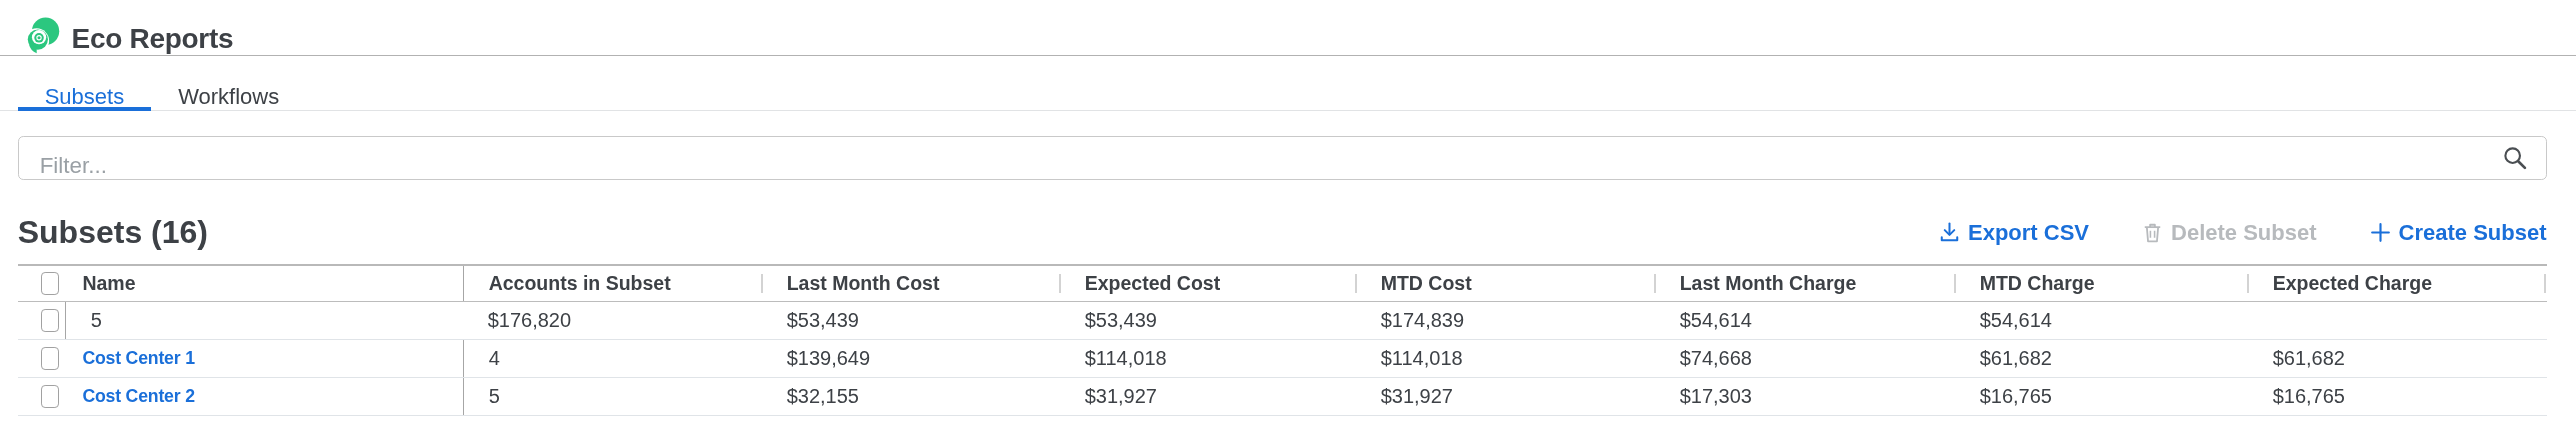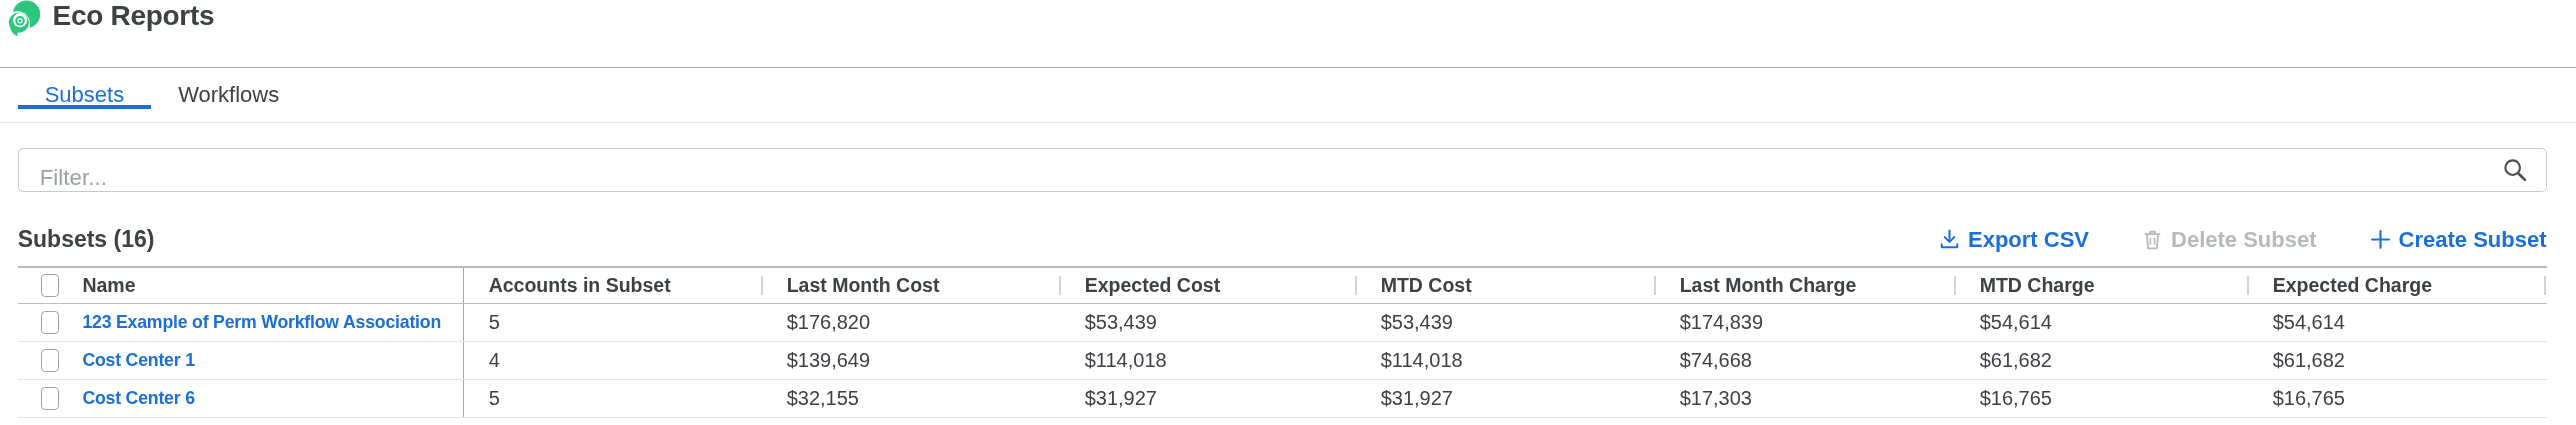--- a/index.html
+++ b/index.html
@@ -12,30 +12,30 @@
   * { box-sizing: border-box; }
   html, body { margin: 0; padding: 0; }
   body {
     width: 2576px; height: 425px; overflow: hidden;
     background: #ffffff; color: var(--ink);
     font-family: "Liberation Sans", sans-serif;
   }
 
   
   .app-header {
-    display: flex; align-items: flex-start; gap: 10.6px;
-    height: 68px; padding-left: 4px;
+    display: flex; align-items: flex-end; gap: 10.6px;
+    height: 56px; padding-left: 23px;
     border-bottom: 1.8px solid #b2b2b2;
   }
   .logo { width: 38px; height: 38px; color: var(--green); }
   .app-title { font-size: 28px; font-weight: 700; letter-spacing: -0.3px; margin: 0; }
 
   
   .tab-bar {
-    display: flex; align-items: center;
+    display: flex; align-items: flex-end;
     height: 55px; padding-left: 17.7px;
     border-bottom: 1.2px solid #e1e3e5;
   }
   .tab {
     position: relative; display: flex; align-items: center;
     padding: 0 27px; font-size: 22px; color: var(--ink); cursor: pointer;
   }
   .tab.active { color: var(--blue); }
   .tab.active::after {
     content: ""; position: absolute; left: 0; right: 0; bottom: -1.2px;
@@ -58,21 +58,21 @@
   .search-icon {
     position: absolute; right: 17.7px; top: 50%; transform: translateY(-50%);
     width: 28px; height: 28px; color: #4a4e52;
   }
 
   
   .section-row {
     margin-top: 34px;
     display: flex; justify-content: space-between; align-items: center;
   }
-  .section-title { margin: 0; font-size: 23px; font-weight: 700; }
+  .section-title { margin: 0; font-size: 32px; font-weight: 700; }
   .actions { display: flex; align-items: center; gap: 51px; }
   .action-btn {
     display: flex; align-items: center; gap: 6px;
     font-size: 22px; font-weight: 700; color: var(--blue);
     background: none; border: none; padding: 0; cursor: pointer;
     font-family: "Liberation Sans", sans-serif;
   }
   .action-btn.disabled { color: var(--disabled); cursor: default; }
   .btn-icon { width: 25px; height: 25px; flex: 0 0 auto; }
 
@@ -188,23 +188,20 @@
       <div class="cell head-sep">MTD Cost</div>
       <div class="cell head-sep">Last Month Charge</div>
       <div class="cell head-sep">MTD Charge</div>
       <div class="cell head-sep head-sep-end">Expected Charge</div>
     </div>
     <div>
   <div class="t-row t-body-row">
     <div class="cell check">
       <span class="checkbox"></span>
     </div>
-    <div class="cell name">
-      <a class="name-link">123 Example of Perm Workflow Association</a>
-    </div>
     <div class="cell divider-dark">5</div>
     <div class="cell">$176,820</div>
     <div class="cell">$53,439</div>
     <div class="cell">$53,439</div>
     <div class="cell">$174,839</div>
     <div class="cell">$54,614</div>
     <div class="cell">$54,614</div>
   </div>
 
   <div class="t-row t-body-row">
@@ -221,21 +218,21 @@
     <div class="cell">$74,668</div>
     <div class="cell">$61,682</div>
     <div class="cell">$61,682</div>
   </div>
 
   <div class="t-row t-body-row">
     <div class="cell check">
       <span class="checkbox"></span>
     </div>
     <div class="cell name">
-      <a class="name-link">Cost Center 6</a>
+      <a class="name-link">Cost Center 2</a>
     </div>
     <div class="cell divider-dark">5</div>
     <div class="cell">$32,155</div>
     <div class="cell">$31,927</div>
     <div class="cell">$31,927</div>
     <div class="cell">$17,303</div>
     <div class="cell">$16,765</div>
     <div class="cell">$16,765</div>
   </div>
 </div>

